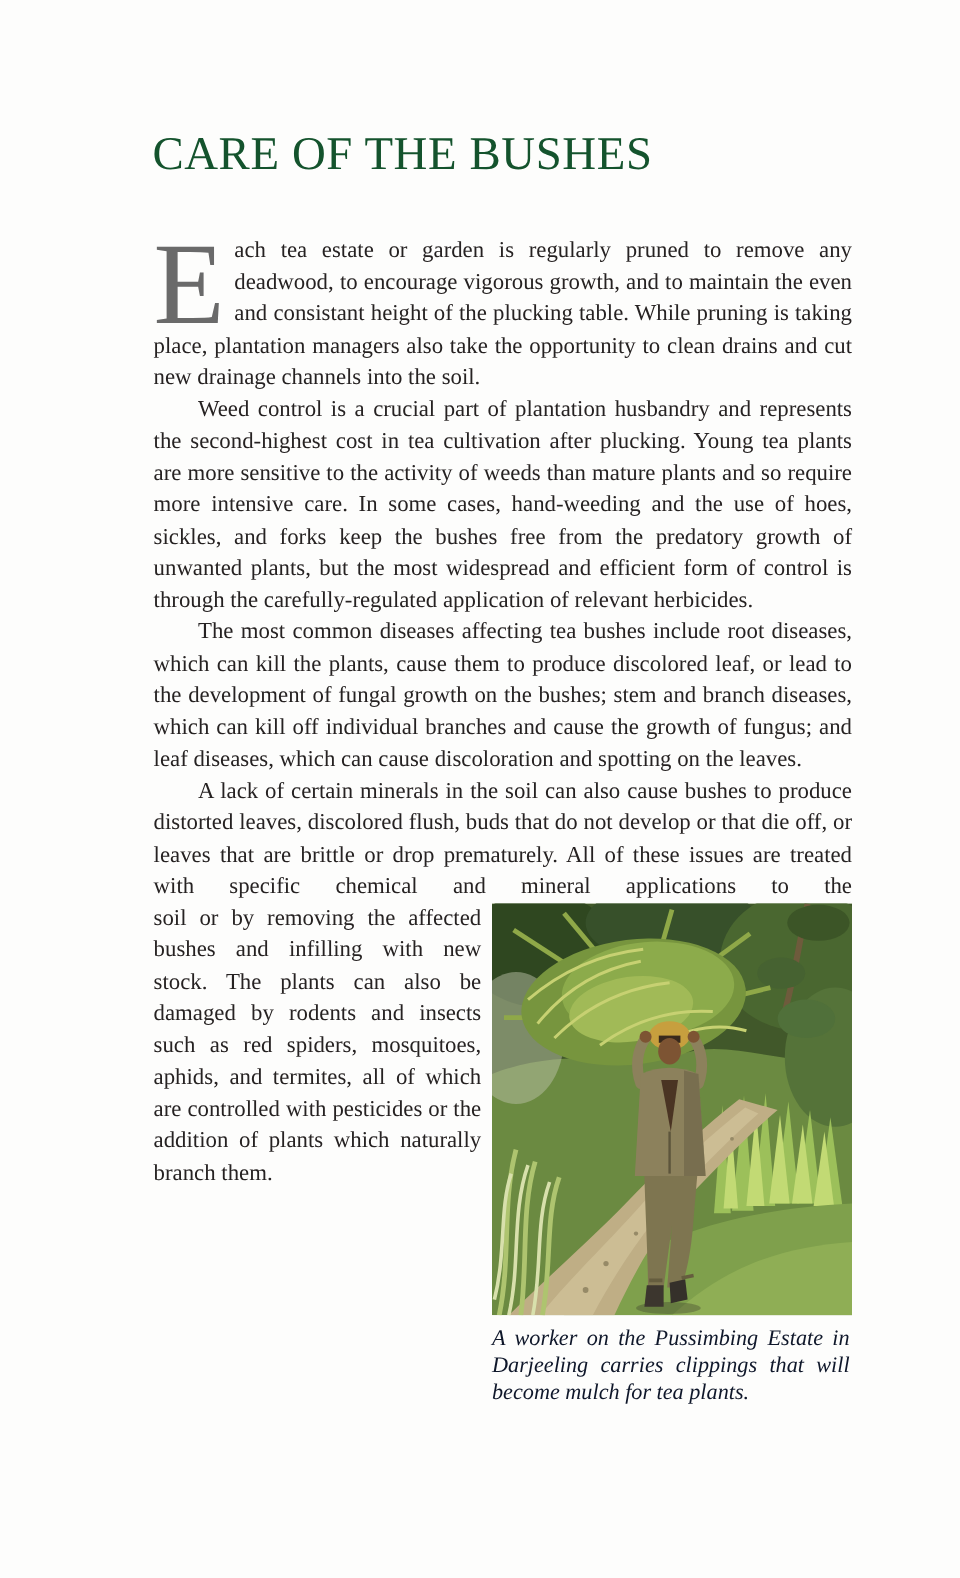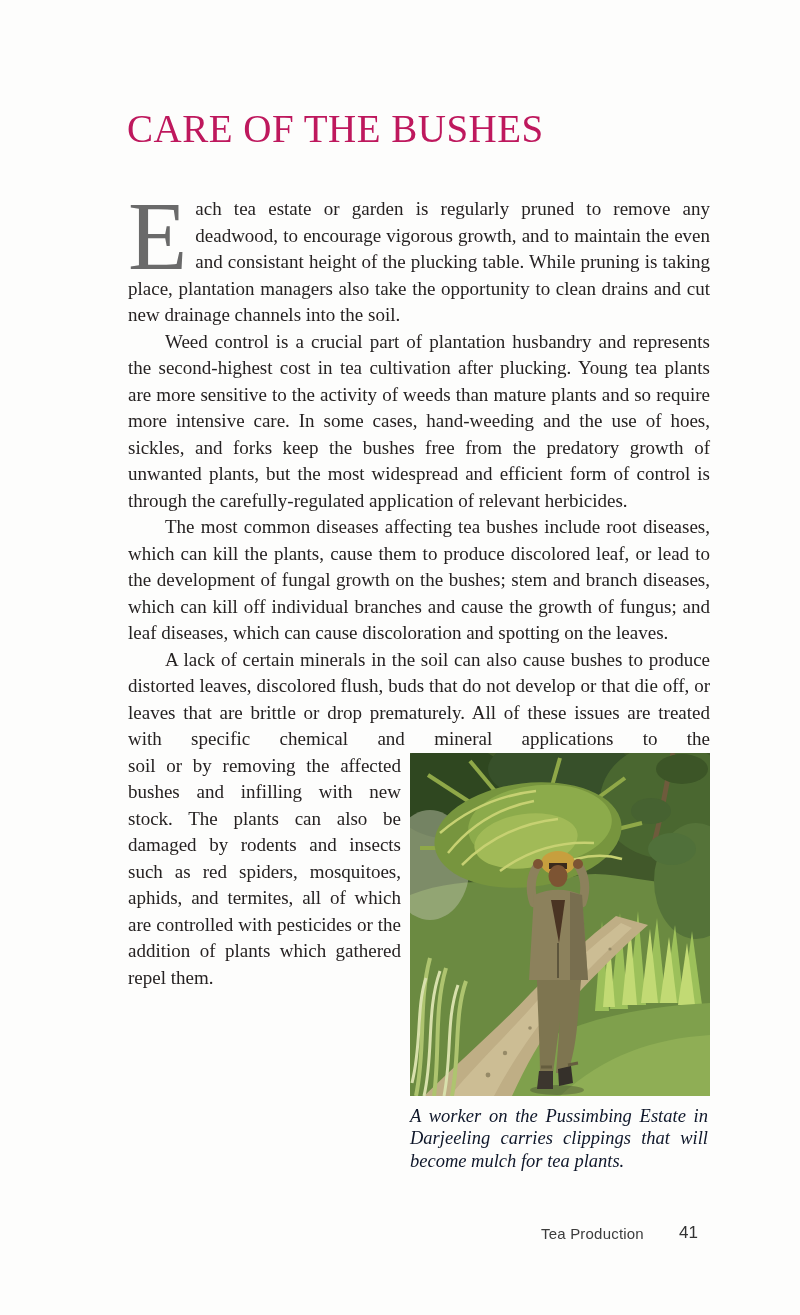--- a/index.html
+++ b/index.html
@@ -11,21 +11,21 @@
     font-family:"Liberation Serif","DejaVu Serif",serif;
     color:#262222;
     overflow:hidden;
   }
   .chapter-title{
     position:absolute;
     left:127px;top:106px;
     width:600px;
     font-size:39px;
     letter-spacing:0.5px;
-    color:#be185d;
+    color:#14532d;
     font-weight:normal;
     margin:0;
   }
   .content{
     position:absolute;
     left:128px;top:196px;
     width:582px;
     font-size:19px;
     line-height:26.5px;
     text-align:justify;
@@ -100,21 +100,21 @@
     <p><span class="dropcap">E</span><span>ach tea estate or garden is regularly pruned to remove any deadwood, to encourage vigorous growth, and to maintain the even and consistant height of the plucking table. While pruning is taking place, plantation managers also take the opportunity to clean drains and cut new drainage channels into the soil.</span></p>
 
     <p class="body-para">Weed control is a crucial part of plantation husbandry and represents the second-highest cost in tea cultivation after plucking. Young tea plants are more sensitive to the activity of weeds than mature plants and so require more intensive care. In some cases, hand-weeding and the use of hoes, sickles, and forks keep the bushes free from the predatory growth of unwanted plants, but the most widespread and efficient form of control is through the carefully-regulated application of relevant herbicides.</p>
 
     <p class="body-para">The most common diseases affecting tea bushes include root diseases, which can kill the plants, cause them to produce discolored leaf, or lead to the development of fungal growth on the bushes; stem and branch diseases, which can kill off individual branches and cause the growth of fungus; and leaf diseases, which can cause discoloration and spotting on the leaves.</p>
 
     <p class="body-para force-justify-last">A lack of certain minerals in the soil can also cause bushes to produce distorted leaves, discolored flush, buds that do not develop or that die off, or leaves that are brittle or drop prematurely. All of these issues are treated with specific chemical and mineral applications to the</p>
 
     <div class="wrap-row">
       <div class="narrow-col">
-        <p>soil or by removing the affected bushes and infilling with new stock. The plants can also be damaged by rodents and insects such as red spiders, mosquitoes, aphids, and termites, all of which are controlled with pesticides or the addition of plants which gathered repel them.</p>
+        <p>soil or by removing the affected bushes and infilling with new stock. The plants can also be damaged by rodents and insects such as red spiders, mosquitoes, aphids, and termites, all of which are controlled with pesticides or the addition of plants which naturally branch them.</p>
       </div>
 
       <figure class="figure-block" style="margin:0 0 0 auto;">
         <svg class="photo-frame" viewBox="0 0 300 343" role="img">
 
           <rect width="300" height="343" fill="#6b8a41"></rect>
 
           <path d="M0,0 H300 V125 C255,142 205,112 162,124 C120,136 60,118 0,142 Z" fill="#41582a"></path>
           <ellipse cx="40" cy="38" rx="62" ry="48" fill="#2f4720"></ellipse>
           <ellipse cx="150" cy="16" rx="72" ry="34" fill="#37502a"></ellipse>
@@ -214,18 +214,14 @@
 
             <path d="M148,316 L161,313 L163,330 L149,333 Z" fill="#35302a"></path>
             <path d="M129,318 L143,318 L143,336 L127,336 Z" fill="#3c362e"></path>
           </g>
         </svg>
         <figcaption class="photo-caption">A worker on the Pussimbing Estate in Darjeeling carries clippings that will become mulch for tea plants.</figcaption>
       </figure>
     </div>
   </div>
 
-  <div class="running-footer">
-    <span class="footer-section">Tea Production</span>
-    <span class="page-number">41</span>
-  </div>
 
 </div>
 
 </body></html>

